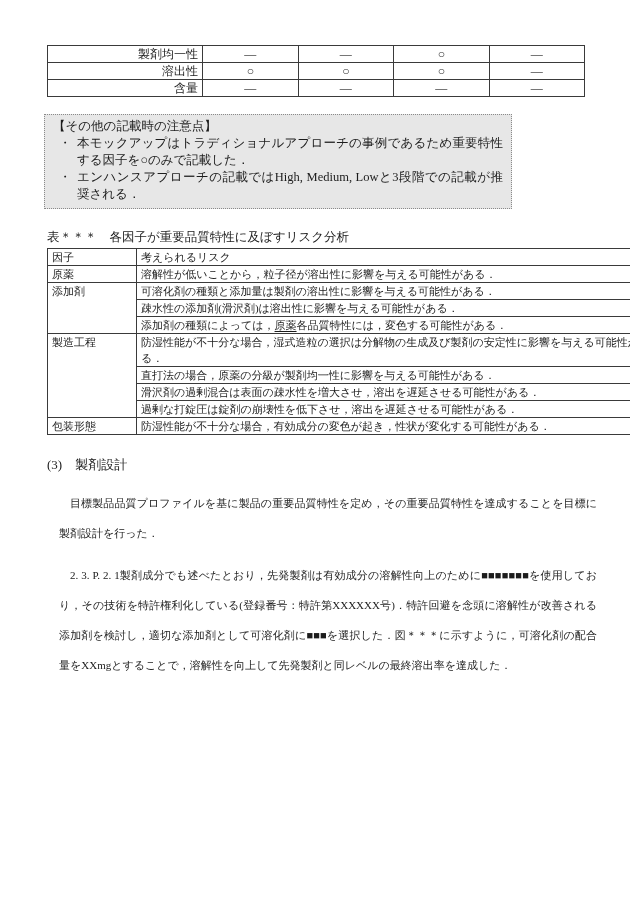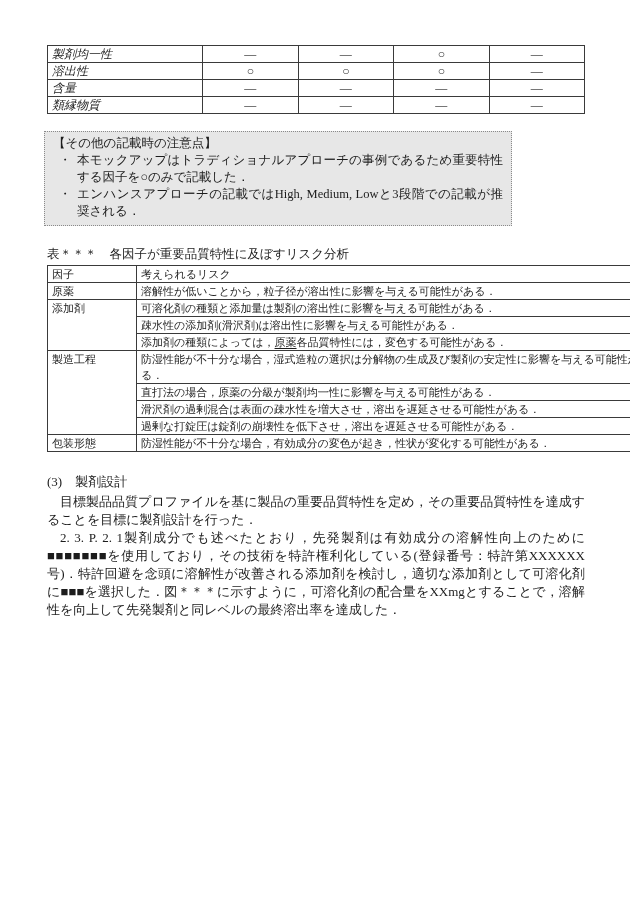--- a/index.html
+++ b/index.html
@@ -22,21 +22,21 @@
     table-layout: fixed;
     font-size: 12px;
   }
   table.qc td {
     border: 1px solid #3a3a3a;
     padding: 0 4px;
     height: 16px;
     line-height: 16px;
     vertical-align: middle;
   }
-  table.qc td.lbl { text-align: left; width: 146px; font-style: italic; }
+  table.qc td.lbl { text-align: right; width: 146px; }
   table.qc td.sym { text-align: center; color: #2b2b2b; }
 
   
   .footnote {
     margin-top: 25px;
     font-size: 13px;
     line-height: 17px;
   }
 
   
@@ -84,24 +84,24 @@
   table.risk td.factor { width: 80px; }
   table.risk u { text-underline-offset: 2px; }
 
   
   .sec-heading {
     margin-top: 19px;
     font-size: 13px;
     line-height: 22px;
   }
   p.body-para {
-    margin: 0;
+    margin: 12px;
     width: 538px;
-    font-size: 13px;
-    line-height: 18px;
+    font-size: 11px;
+    line-height: 30px;
     text-align: justify;
     text-indent: 1em;
   }
 </style>
 </head>
 <body>
 
 <div class="page">
 
   <table class="qc">
@@ -115,27 +115,20 @@
       </tr>
       <tr>
         <td class="lbl">溶出性</td>
         <td class="sym">○</td>
         <td class="sym">○</td>
         <td class="sym">○</td>
         <td class="sym">―</td>
       </tr>
       <tr>
         <td class="lbl">含量</td>
-        <td class="sym">―</td>
-        <td class="sym">―</td>
-        <td class="sym">―</td>
-        <td class="sym">―</td>
-      </tr>
-      <tr>
-        <td class="lbl">類縁物質</td>
         <td class="sym">―</td>
         <td class="sym">―</td>
         <td class="sym">―</td>
         <td class="sym">―</td>
       </tr>
     </tbody>
   </table>
 
 
   <div class="notice">

